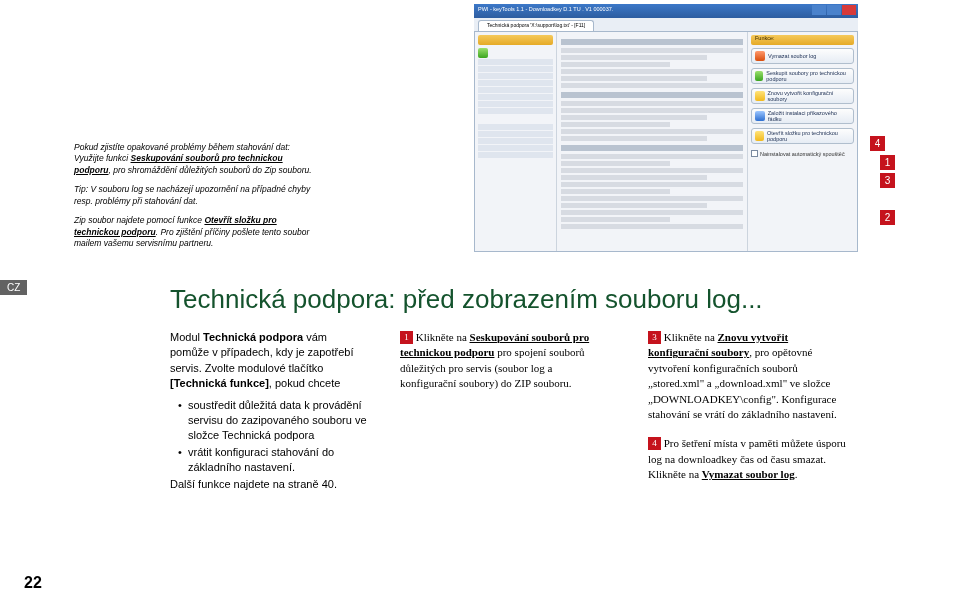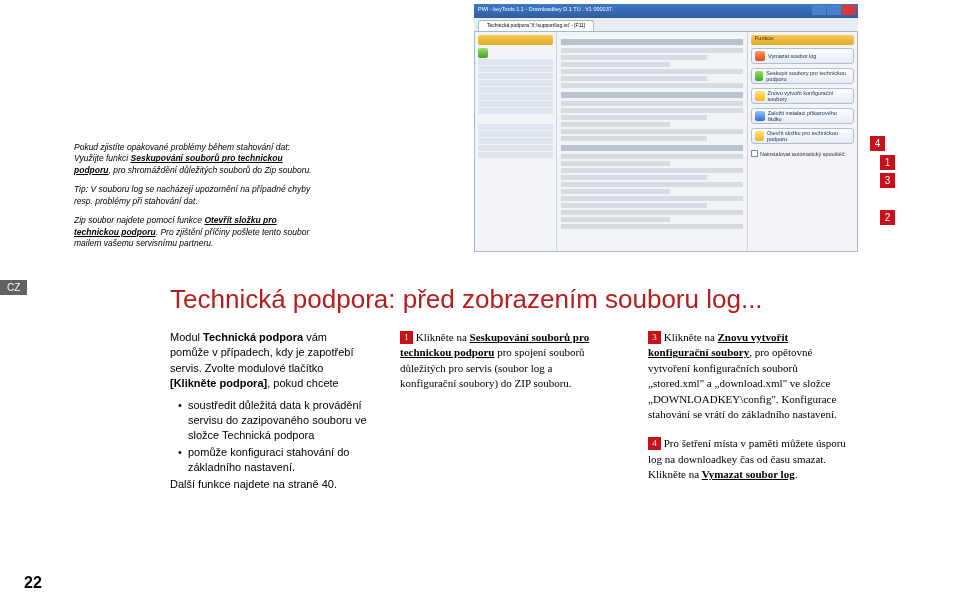--- a/index.html
+++ b/index.html
@@ -35,21 +35,21 @@
     background: #626262;
     color: #fff;
     font-size: 10px;
     padding: 2px 7px;
   }
   .title {
     position: absolute;
     left: 170px;
     top: 284px;
     font-size: 26px;
-    color: #b91c1c;
+    color: #14532d;
     font-weight: normal;
   }
   .col {
     position: absolute;
     top: 330px;
     font-size: 11px;
     line-height: 1.4;
   }
   .col1 { left: 170px; width: 198px; }
   .col2 { left: 400px; width: 198px; }
@@ -306,25 +306,25 @@
       <span>Zip soubor najdete pomocí funkce </span><span class="u" style="font-weight:bold">Otevřít složku pro technickou podporu</span><span>. Pro zjištění příčiny pošlete tento soubor mailem vašemu servisnímu partneru.</span>
     </p>
   </div>
 
   <div class="lang-tab">CZ</div>
 
   <h1 class="title">Technická podpora: před zobrazením souboru log...</h1>
 
   <div class="col col1">
     <p>
-      <span>Modul </span><b>Technická podpora</b><span> vám pomůže v případech, kdy je zapotřebí servis. Zvolte modulové tlačítko </span><b>[Klikněte podpora]</b><span>, pokud chcete</span>
+      <span>Modul </span><b>Technická podpora</b><span> vám pomůže v případech, kdy je zapotřebí servis. Zvolte modulové tlačítko </span><b>[Technická funkce]</b><span>, pokud chcete</span>
     </p>
     <ul>
       <li>soustředit důležitá data k provádění servisu do zazipovaného souboru ve složce Technická podpora</li>
-      <li>pomůže konfiguraci stahování do základního nastavení.</li>
+      <li>vrátit konfiguraci stahování do základního nastavení.</li>
     </ul>
     <p>Další funkce najdete na straně 40.</p>
   </div>
 
   <div class="col col2">
     <div class="step">
       <span class="num">1</span>
       <span class="txt">
         <span>Klikněte na </span><b class="u">Seskupování souborů pro technickou podporu</b><span> pro spojení souborů důležitých pro servis (soubor log a konfigurační soubory) do ZIP souboru.</span>
       </span>

